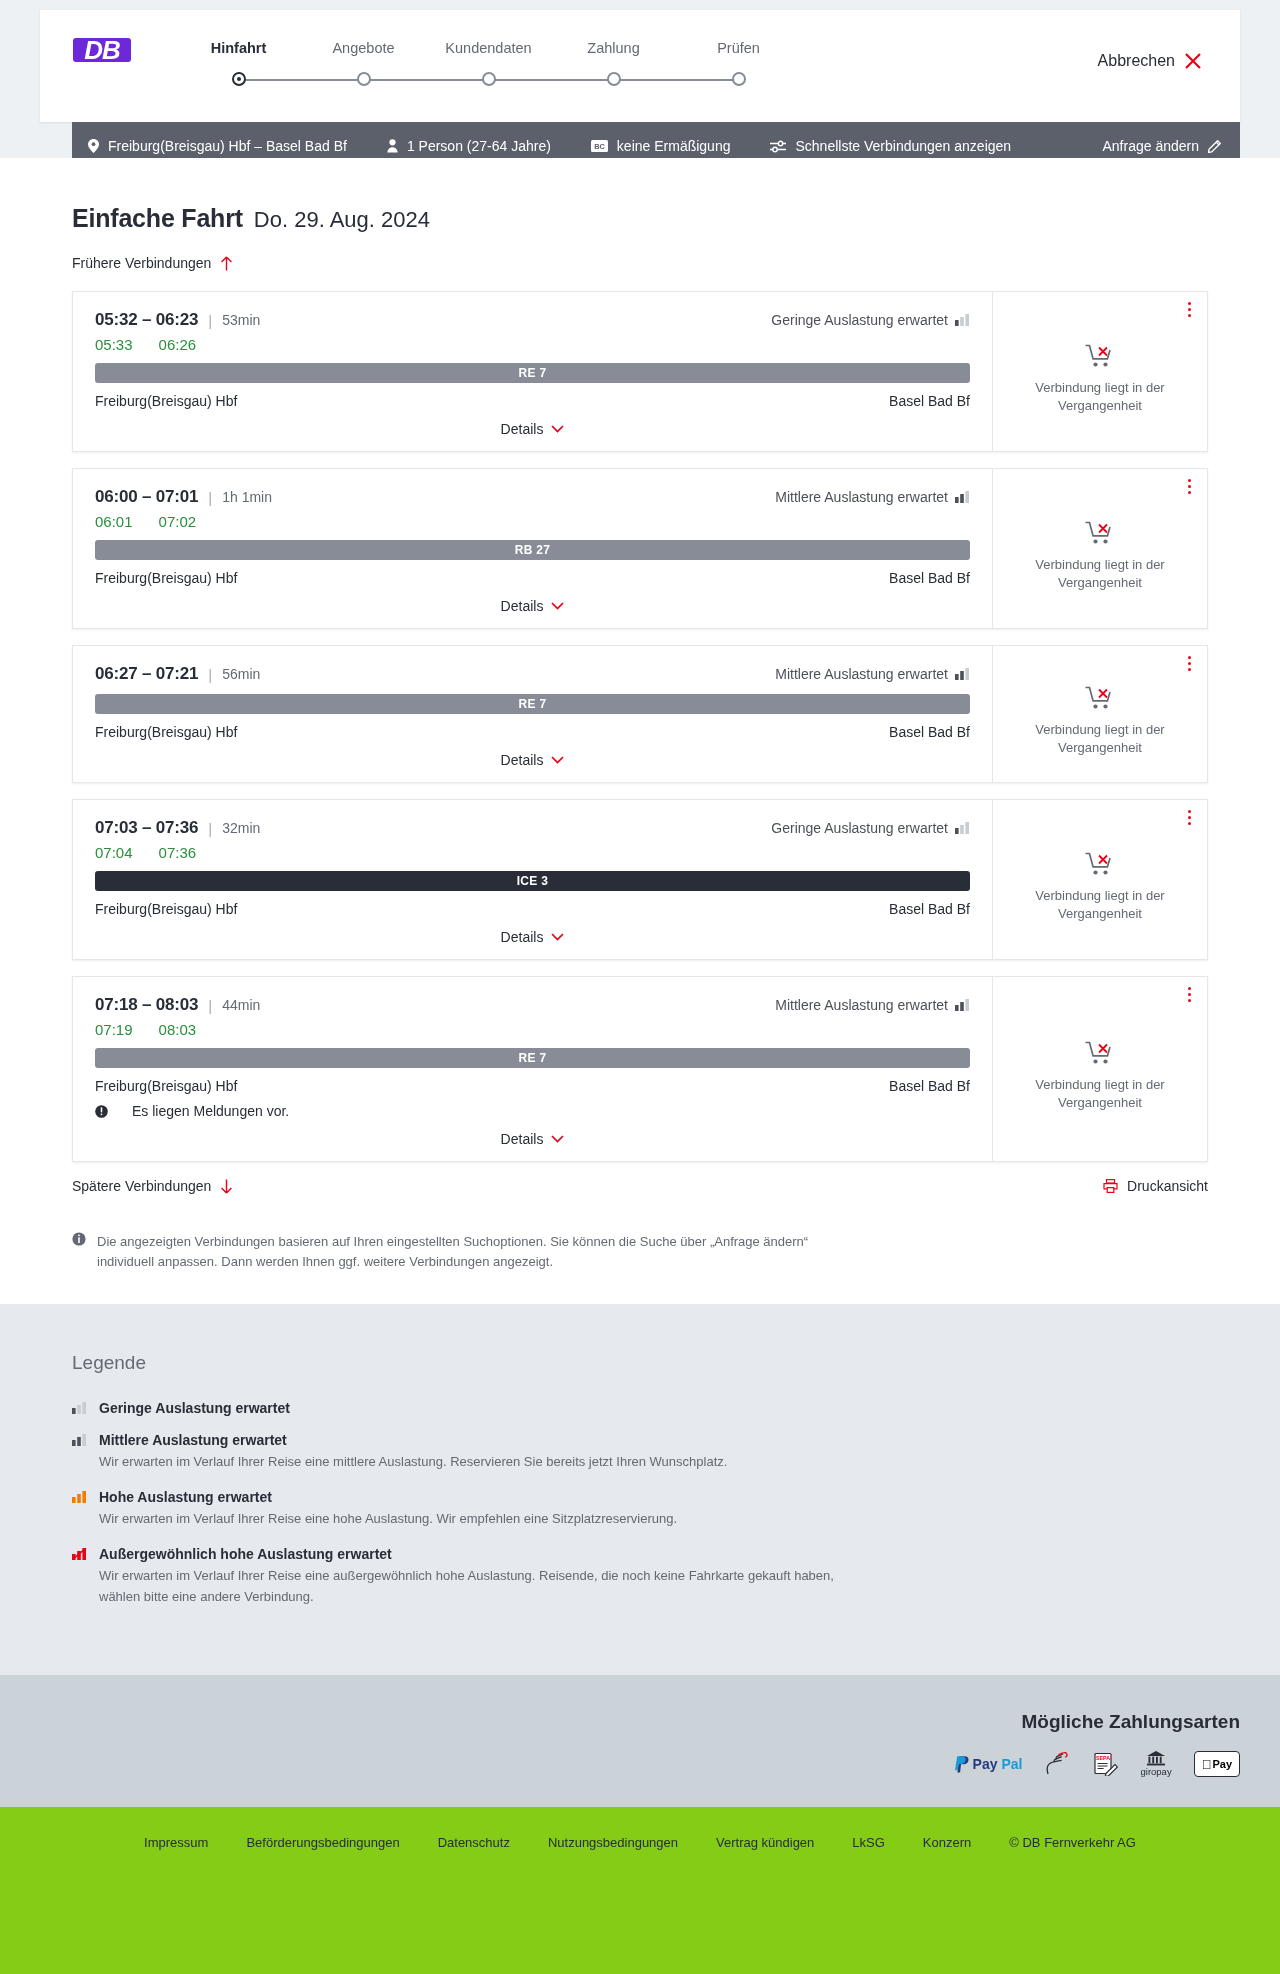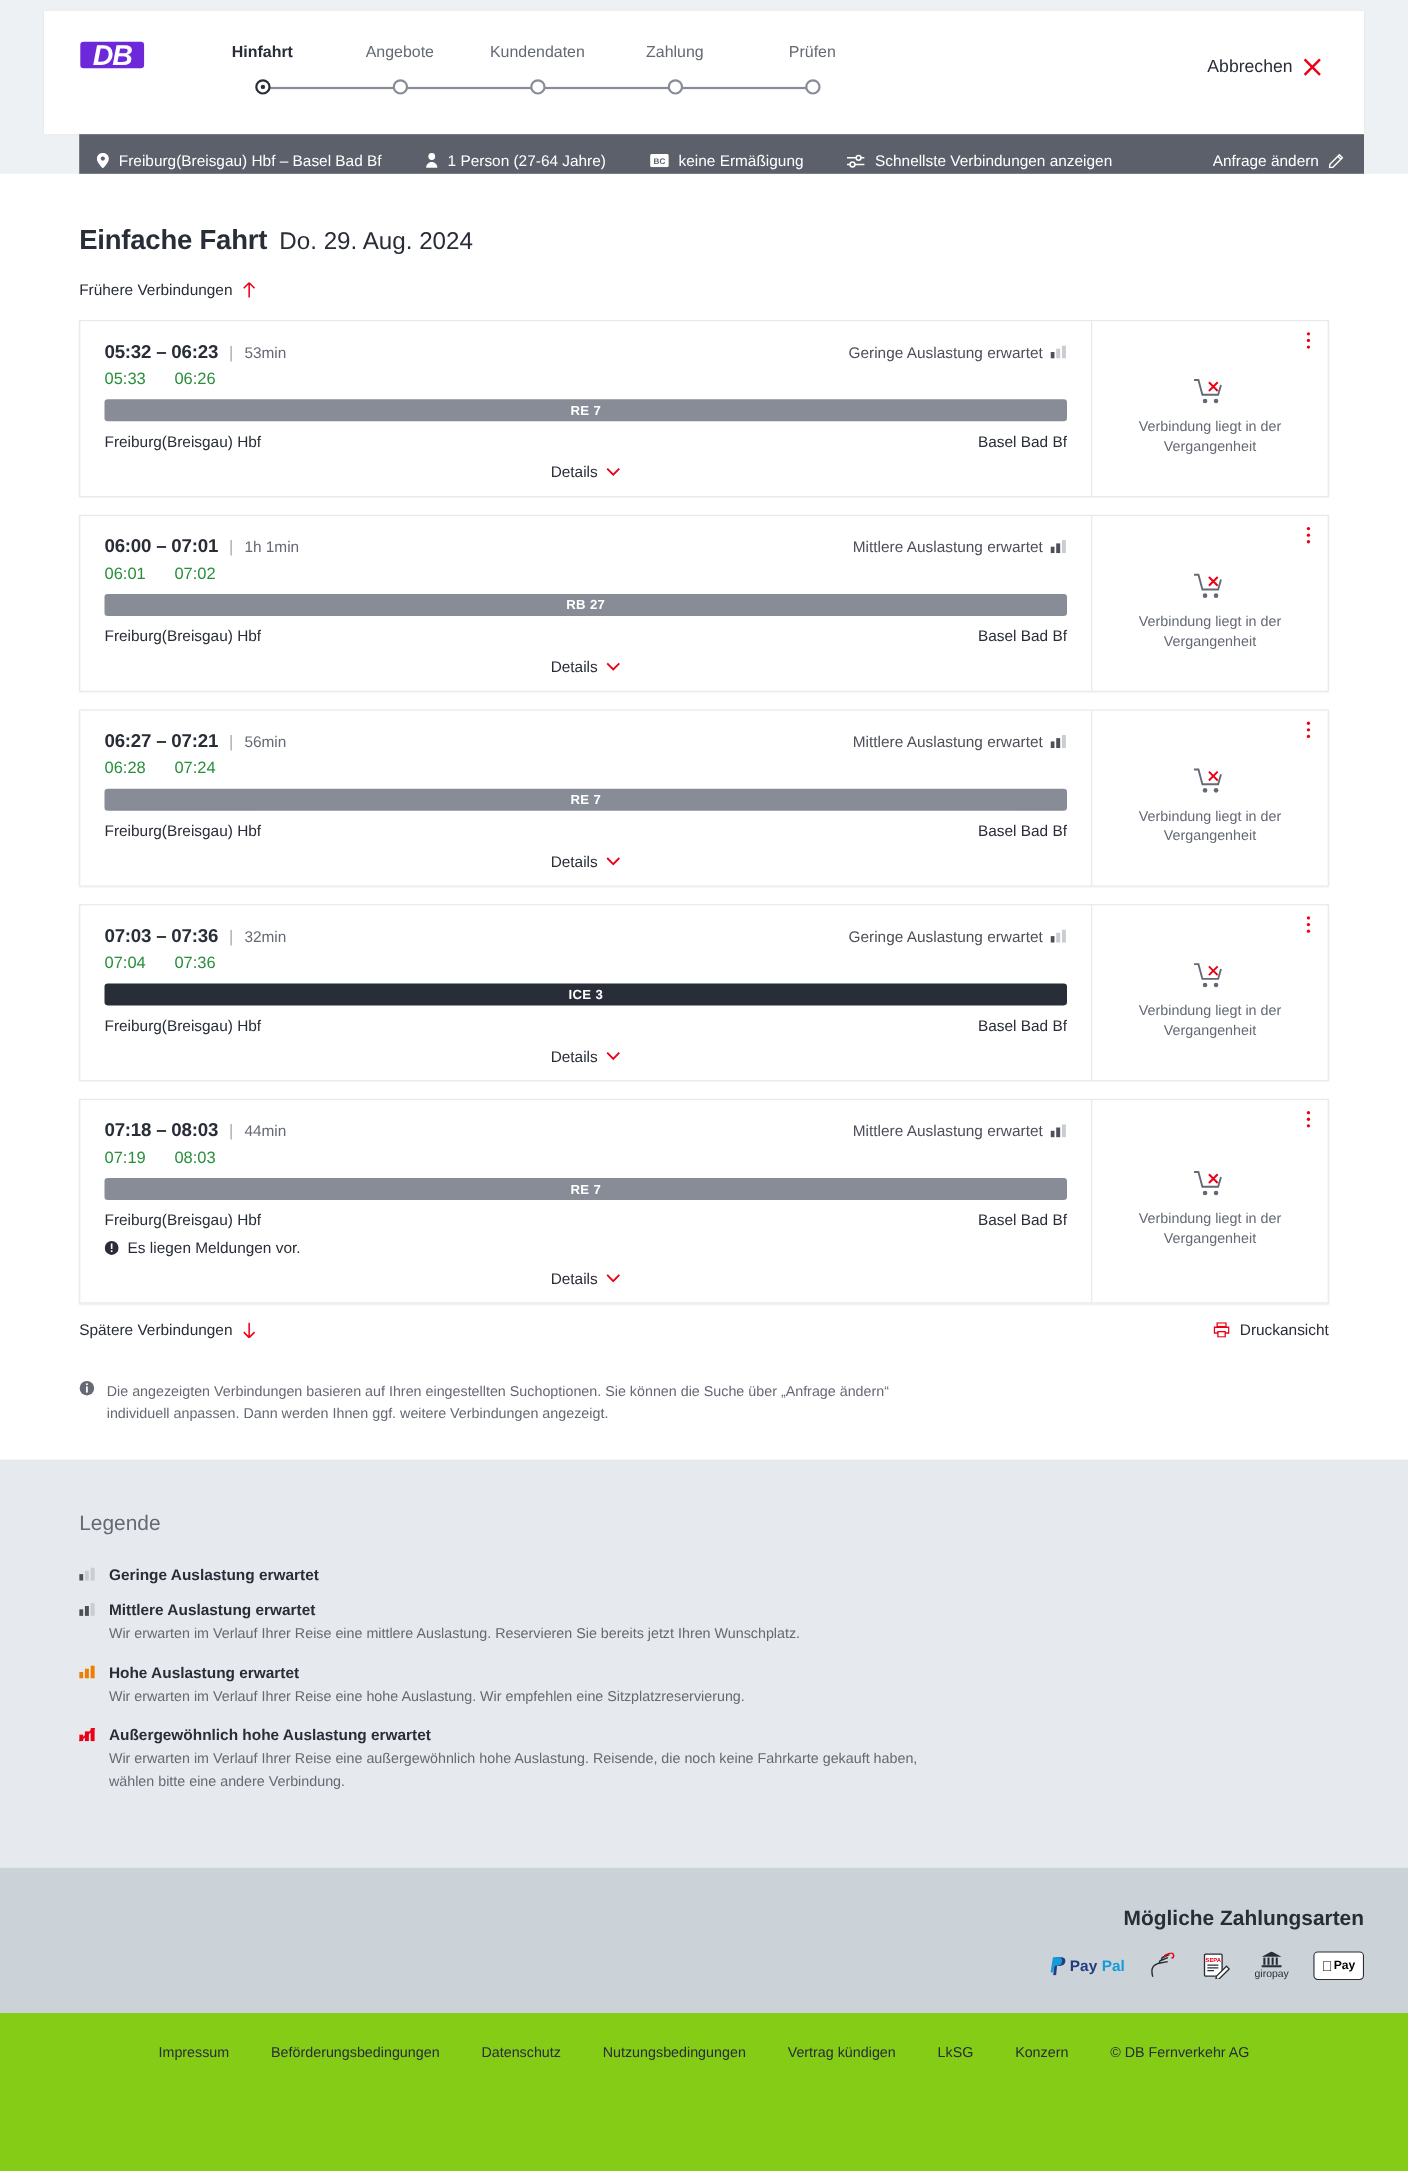--- a/index.html
+++ b/index.html
@@ -83,21 +83,21 @@
   .cdur{font-size:14px;color:#646973;}
   .cutil{margin-left:auto;display:flex;align-items:center;gap:7px;font-size:14px;color:#4d5059;}
   .crow2{margin-top:6px;display:flex;gap:26px;font-size:15px;color:#2a8f3c;}
   .cbar{
     margin-top:10px;height:20px;border-radius:3px;background:#878c96;
     color:#fff;font-size:12px;font-weight:bold;
     display:flex;align-items:center;justify-content:center;letter-spacing:.3px;
   }
   .cbar.ice{background:#282d37;}
   .crow3{margin-top:10px;display:flex;justify-content:space-between;font-size:14px;color:#282d37;}
-  .cmsg{margin-top:9px;display:flex;align-items:center;gap:8px;font-size:14px;}
+  .cmsg{margin-top:9px;display:flex;align-items:center;gap:24px;font-size:14px;}
   .cdetails{margin-top:12px;display:flex;justify-content:center;align-items:center;gap:8px;font-size:14px;cursor:pointer;}
   .chev{color:#ec0016;font-size:13px;line-height:1;}
   .card-right{
     width:215px;border-left:1px solid #e6e7e8;position:relative;
     display:flex;flex-direction:column;align-items:center;justify-content:center;
     padding:34px 18px 20px 18px;
   }
   .kebab{position:absolute;top:10px;right:16px;display:flex;flex-direction:column;gap:3px;cursor:pointer;}
   .kebab i{width:3px;height:3px;border-radius:50%;background:#ec0016;display:block;}
   .cart-off{margin-bottom:10px;}
@@ -372,24 +372,20 @@
           <span>Mittlere Auslastung erwartet</span>
           <span>
                     <svg width="15" height="12" viewBox="0 0 15 12">
                       <rect x="0" y="6" width="3.6" height="6" fill="#4d5059"></rect>
                       <rect x="5.2" y="3" width="3.6" height="9" fill="#4d5059"></rect>
                       <rect x="10.4" y="0" width="3.6" height="12" fill="#c9ccd1"></rect>
                     </svg>
                   </span>
         </span>
       </div>
-      <div class="crow2">
-        <span>06:28</span>
-        <span>07:24</span>
-      </div>
       <div class="cbar ">RE 7</div>
       <div class="crow3">
         <span>Freiburg(Breisgau) Hbf</span>
         <span>Basel Bad Bf</span>
       </div>
 
       <div class="cdetails">
         <span>Details</span>
         <span class="chev">
           <svg width="13" height="8" viewBox="0 0 13 8">

